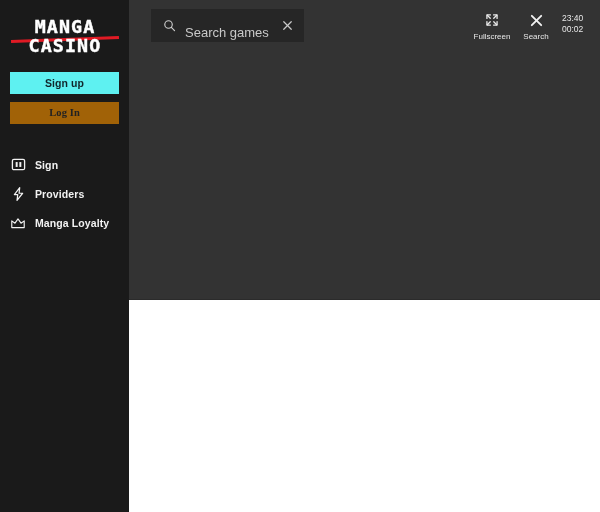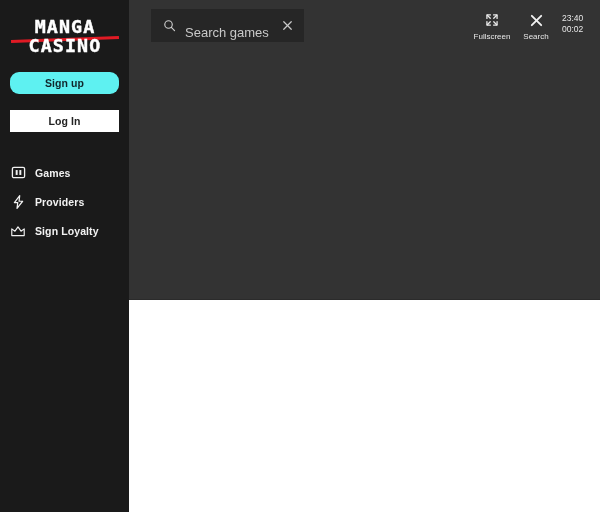--- a/index.html
+++ b/index.html
@@ -88,26 +88,26 @@
     font-weight: bold;
     border: none;
     cursor: pointer;
     padding: 0;
     font-family: "Liberation Sans", sans-serif;
     letter-spacing: 0.1px;
   }
   .btn-signup {
     background: #5ef1f1;
     color: #11262b;
-    margin-bottom: 16px;
-    border-radius: 9px;
+    margin-bottom: 8px;
   }
   .btn-login {
-    background: #ffffff;
+    background: #a16207;
     color: #222222;
+    font-family: Liberation Serif, serif;
   }
 
   .nav {
     margin-top: 26px;
   }
   .nav-item {
     display: flex;
     align-items: center;
     height: 29px;
     padding-left: 8px;
@@ -265,39 +265,39 @@
     <nav class="nav">
 
       <div class="nav-item">
         <span class="nav-icon">
           <svg width="15" height="15" viewBox="0 0 16 16" fill="none">
             <rect x="1.5" y="2.5" width="13" height="11" rx="1.6" stroke="#f2f2f2" stroke-width="1.4"></rect>
             <rect x="5" y="5.4" width="2.1" height="5.2" fill="#f2f2f2"></rect>
             <rect x="8.9" y="5.4" width="2.1" height="5.2" fill="#f2f2f2"></rect>
           </svg>
         </span>
-        <span class="nav-label">Games</span>
+        <span class="nav-label">Sign</span>
       </div>
 
       <div class="nav-item">
         <span class="nav-icon">
           <svg width="15" height="16" viewBox="0 0 16 16" fill="none">
             <path d="M9.3 1.2 L3.6 8.6 H7.2 L6.4 14.8 L12.4 7.2 H8.6 Z" stroke="#f2f2f2" stroke-width="1.3" stroke-linejoin="round" fill="none"></path>
           </svg>
         </span>
         <span class="nav-label">Providers</span>
       </div>
 
       <div class="nav-item">
         <span class="nav-icon">
           <svg width="16" height="14" viewBox="0 0 18 14" fill="none">
             <path d="M2 12.2 L2 4.6 L5.6 7.2 L9 2.4 L12.4 7.2 L16 4.6 L16 12.2 Z" stroke="#f2f2f2" stroke-width="1.3" stroke-linejoin="round" fill="none"></path>
           </svg>
         </span>
-        <span class="nav-label">Sign Loyalty</span>
+        <span class="nav-label">Manga Loyalty</span>
       </div>
 
 
     </nav>
   </aside>
 
   <section class="main">
 
     <div class="game-panel">
 

